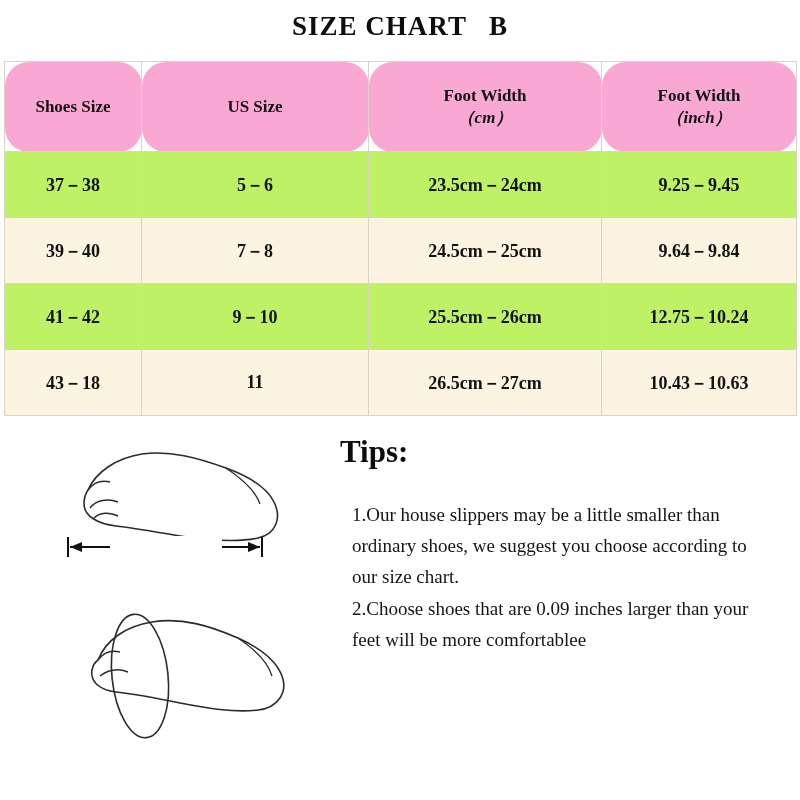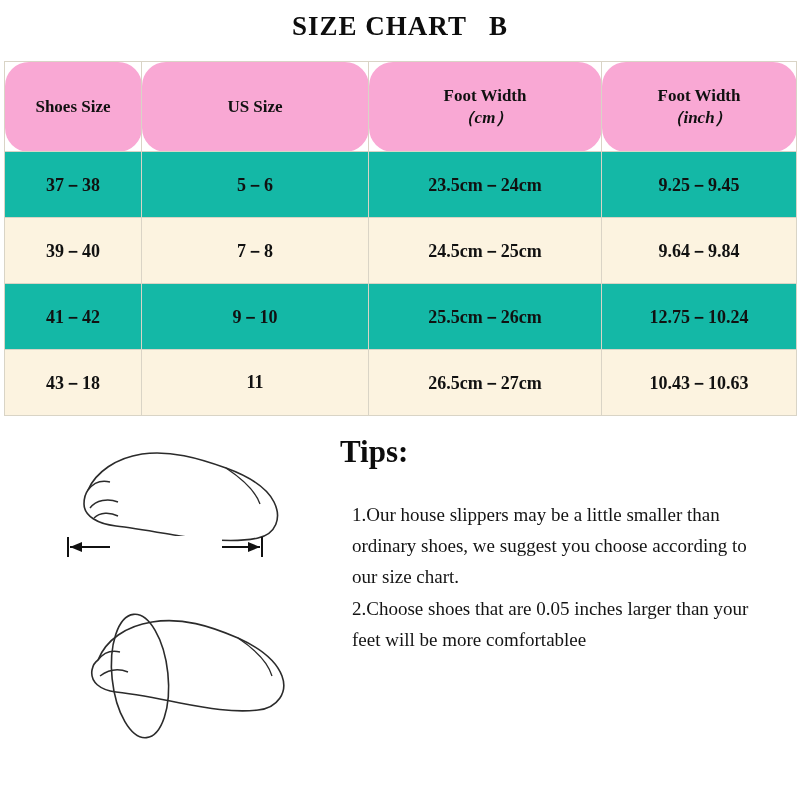--- a/index.html
+++ b/index.html
@@ -64,21 +64,21 @@
     font-size: 17px;
     font-weight: bold;
     font-style: italic;
   }
   table.size-table tbody td {
     font-size: 18px;
     height: 61px;
     padding: 2px;
   }
   table.size-table tbody tr.odd td {
-    background: #14b8a6;
+    background: #bef264;
   }
   table.size-table tbody tr.even td {
     background: #fcf3e0;
   }
   .col-0 { width: 137px; }
   .col-1 { width: 227px; }
   .col-2 { width: 233px; }
   .col-3 { width: 195px; }
 
   
@@ -224,16 +224,16 @@
         <path d="M40,86 C48,80 58,78 68,82" fill="none" stroke="#2b2b2b" stroke-width="1.4"></path>
         <path d="M178,48 C196,60 208,72 212,86" fill="none" stroke="#2b2b2b" stroke-width="1.3"></path>
         <ellipse cx="80" cy="86" rx="28" ry="62" fill="none" stroke="#2b2b2b" stroke-width="1.6" transform="rotate(-6 80 86)"></ellipse>
       </svg>
 
     </div>
 
     <div class="tips-col">
       <div class="tips-title">Tips:</div>
       <div class="tips-line tips-para">1.Our house slippers may be a little smaller than ordinary shoes, we suggest you choose according to our size chart.</div>
-      <div class="tips-line tips-para">2.Choose shoes that are 0.05 inches larger than your feet will be more comfortablee</div>
+      <div class="tips-line tips-para">2.Choose shoes that are 0.09 inches larger than your feet will be more comfortablee</div>
     </div>
   </div>
 </div>
 
 </body></html>

